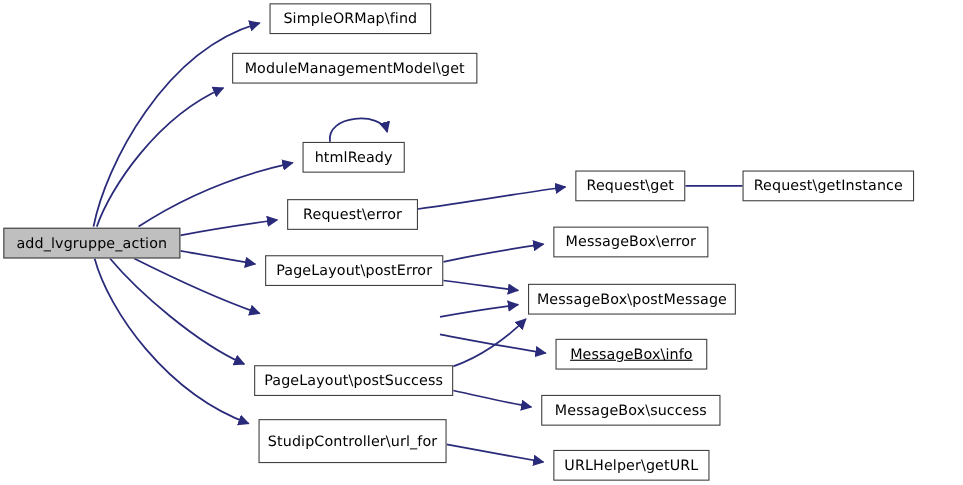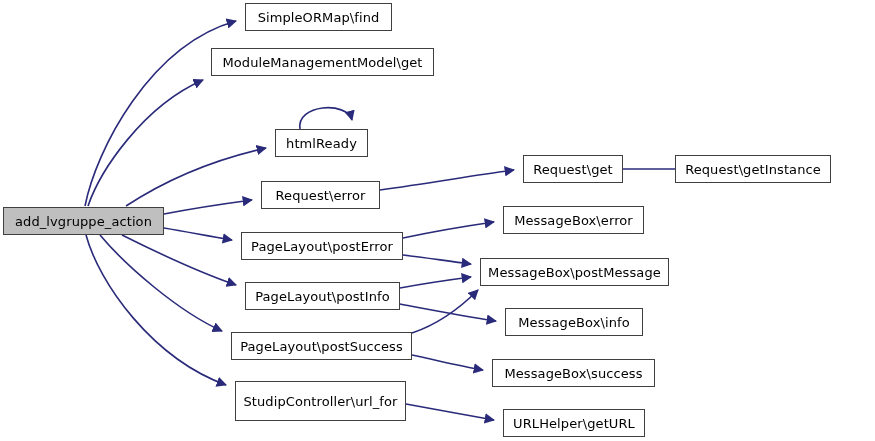--- a/index.html
+++ b/index.html
@@ -115,23 +115,20 @@
   </div>
 
   <div class="node" style="left:261px; top:181px; width:119px; height:28px;">
     <span class="node-label">Request\error</span>
   </div>
 
   <div class="node" style="left:241px; top:232px; width:162px; height:28px;text-align:right;">
     <span class="node-label">PageLayout\postError</span>
   </div>
 
-  <div class="node" style="left:245px; top:282px; width:155px; height:28px;">
-    <span class="node-label">PageLayout\postInfo</span>
-  </div>
 
   <div class="node" style="left:231px; top:332px; width:181px; height:28px;">
     <span class="node-label">PageLayout\postSuccess</span>
   </div>
 
   <div class="node" style="left:235px; top:381px; width:171px; height:40px;">
     <span class="node-label">StudipController\url_for</span>
   </div>
 
   <div class="node" style="left:523px; top:155px; width:100px; height:28px;">
@@ -143,21 +140,21 @@
   </div>
 
   <div class="node" style="left:503px; top:206px; width:141px; height:28px;align-items:center;">
     <span class="node-label">MessageBox\error</span>
   </div>
 
   <div class="node" style="left:480px; top:258px; width:189px; height:28px;">
     <span class="node-label">MessageBox\postMessage</span>
   </div>
 
-  <div class="node" style="left:505px; top:308px; width:138px; height:28px;">
+  <div class="node" style="left:505px; top:308px; width:138px; height:28px;text-decoration:underline;">
     <span class="node-label">MessageBox\info</span>
   </div>
 
   <div class="node" style="left:492px; top:359px; width:163px; height:28px;">
     <span class="node-label">MessageBox\success</span>
   </div>
 
   <div class="node" style="left:503px; top:409px; width:142px; height:28px;">
     <span class="node-label">URLHelper\getURL</span>
   </div>

